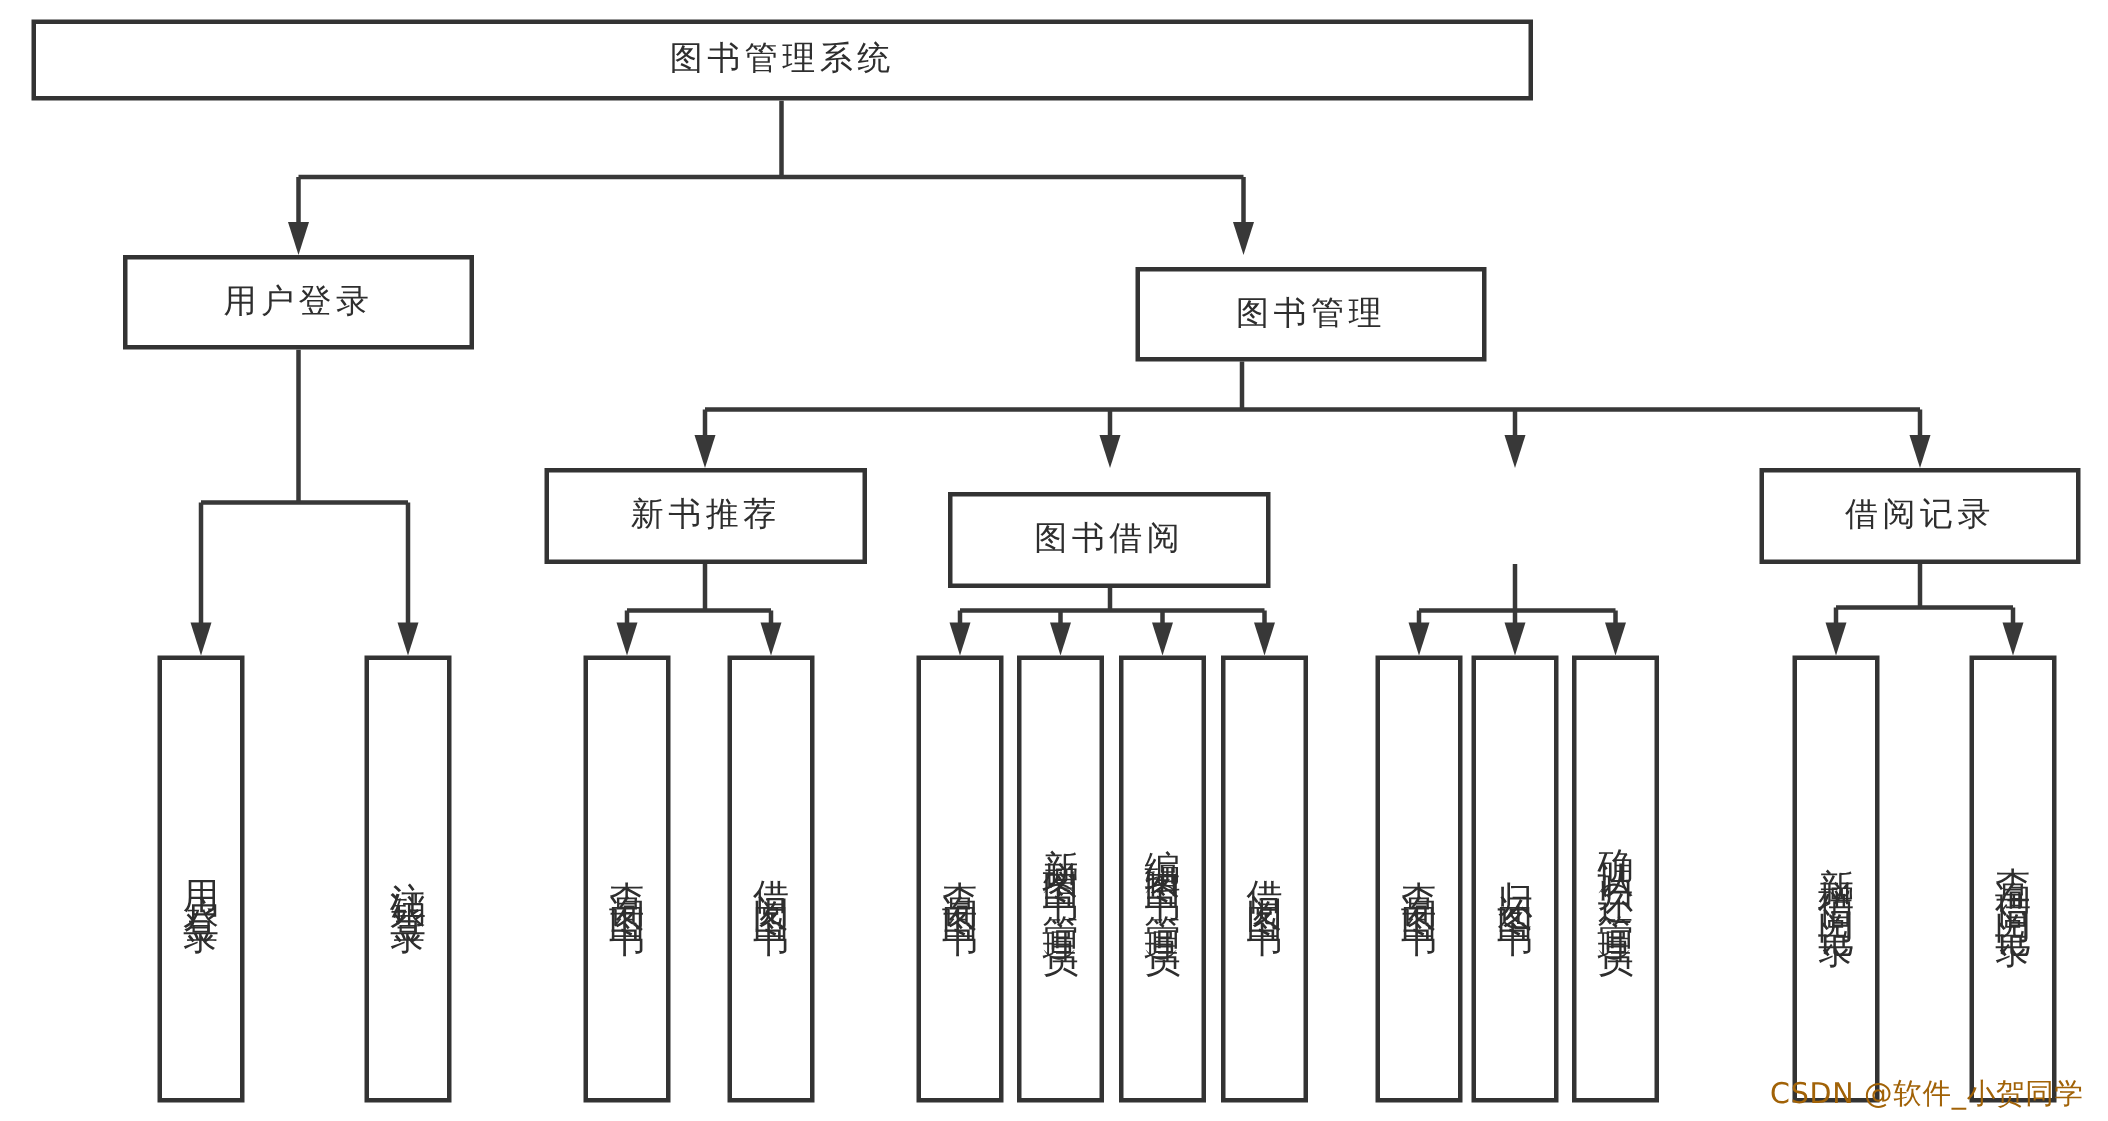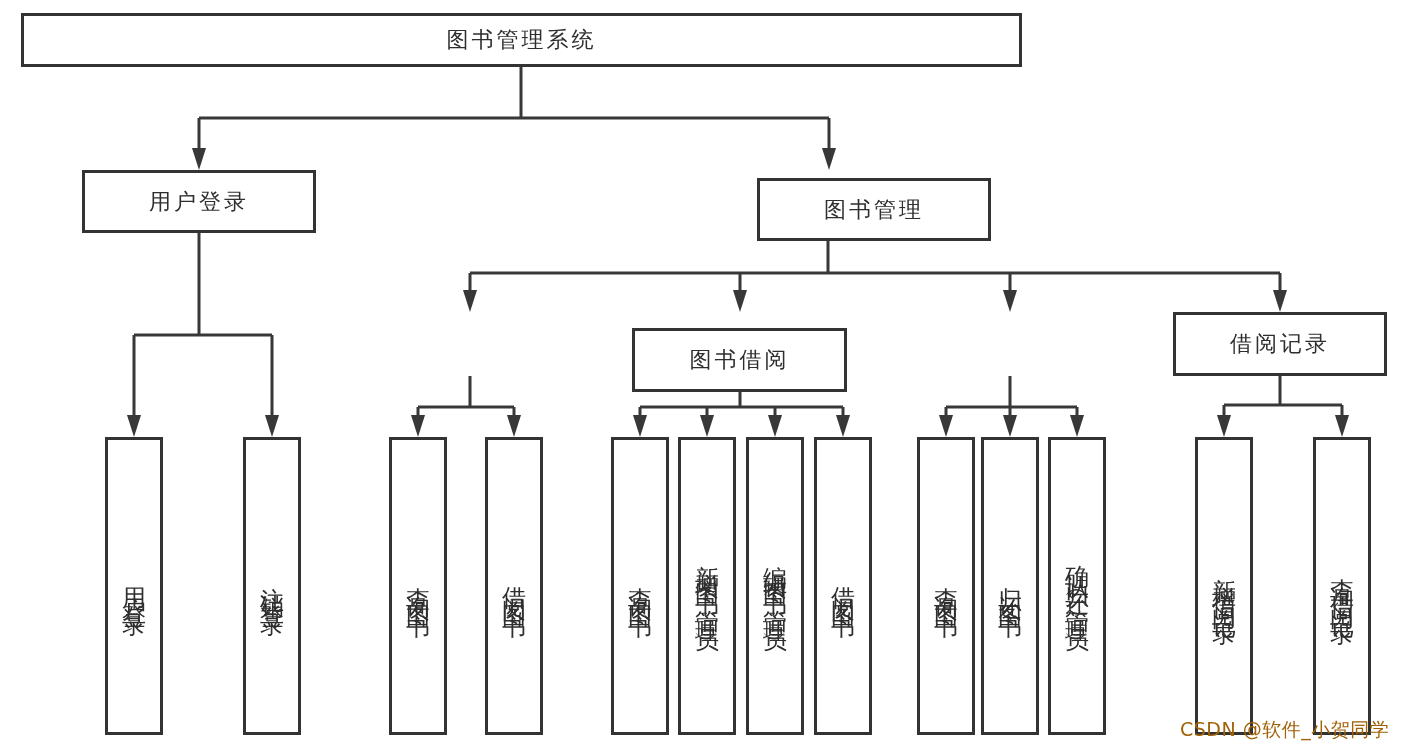--- a/index.html
+++ b/index.html
@@ -87,20 +87,21 @@
       <use href="#ah" transform="translate(1224,437)"></use>
       <use href="#ah" transform="translate(1342,437)"></use>
     </g>
   </svg>
 
   <div class="node h" style="left:21px; top:13px; width:1001px; height:54px;">图书管理系统</div>
 
   <div class="node h" style="left:82px; top:170px; width:234px; height:63px;">用户登录</div>
   <div class="node h" style="left:711px; top:178px; width:234px; height:63px;margin-left:46px;">图书管理</div>
 
+  <div class="node h" style="left:363px; top:312px; width:215px; height:64px;">新书推荐</div>
   <div class="node h" style="left:632px; top:328px; width:215px; height:64px;">图书借阅</div>
   <div class="node h" style="left:1173px; top:312px; width:214px; height:64px;">借阅记录</div>
 
   <div class="node v" style="left:105px; top:437px; width:58px; height:298px;">用户登录</div>
   <div class="node v" style="left:243px; top:437px; width:58px; height:298px;">注销登录</div>
 
   <div class="node v" style="left:389px; top:437px; width:58px; height:298px;">查询图书</div>
   <div class="node v" style="left:485px; top:437px; width:58px; height:298px;">借阅图书</div>
 
   <div class="node v" style="left:611px; top:437px; width:58px; height:298px;">查询图书</div>

